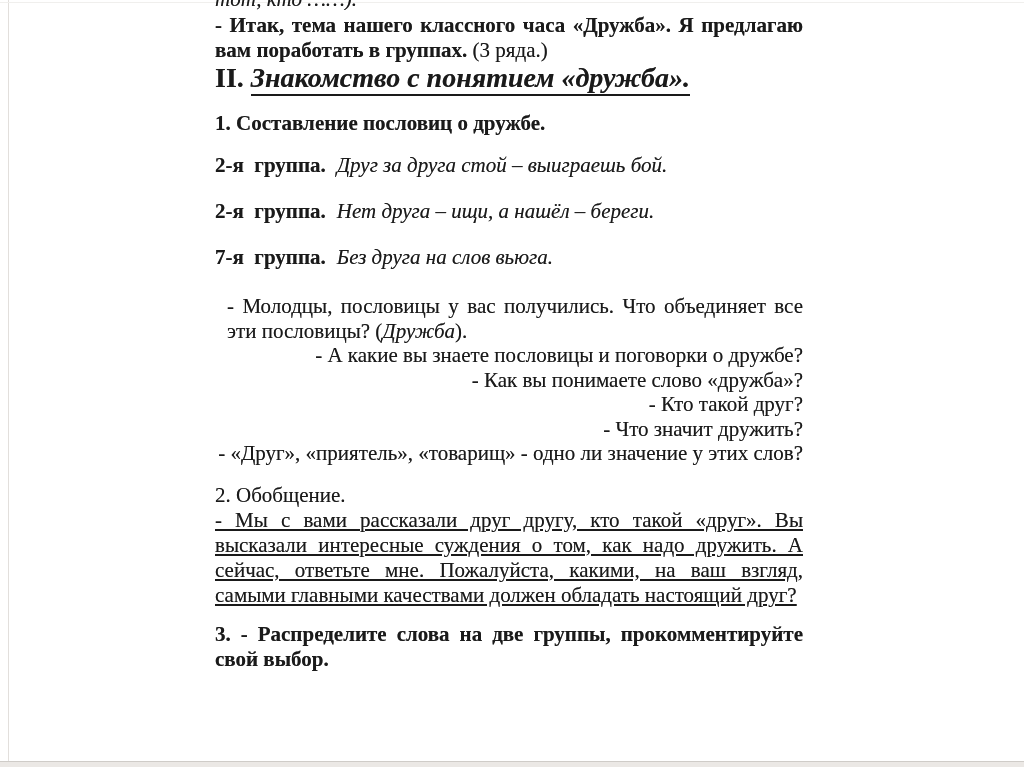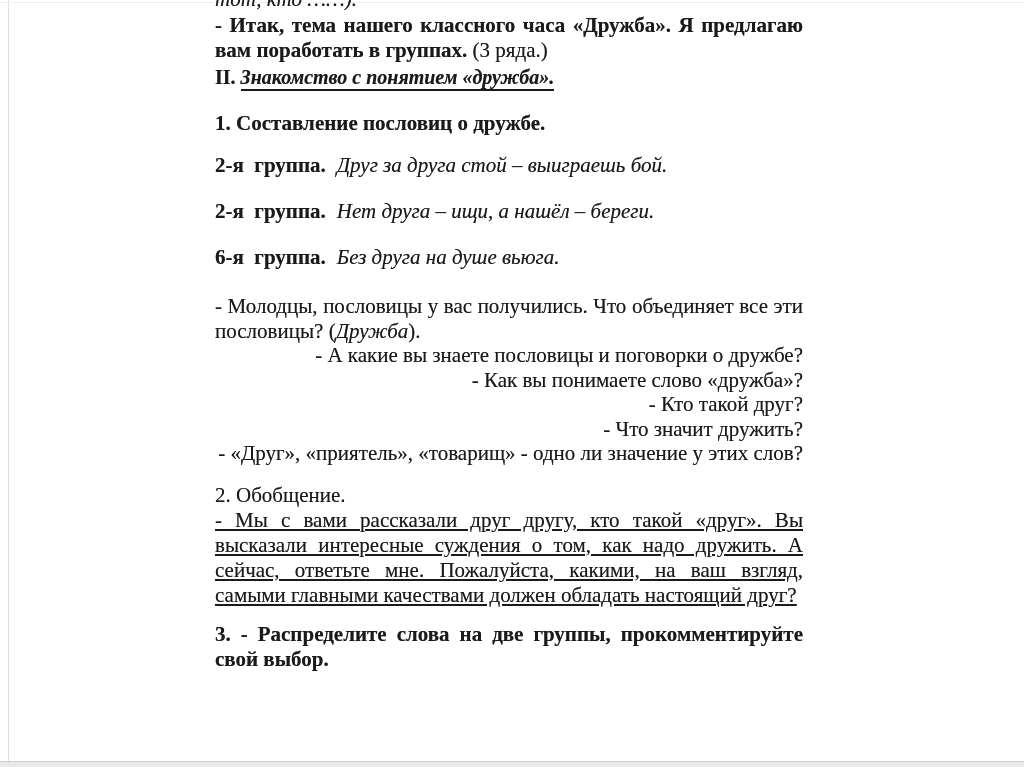--- a/index.html
+++ b/index.html
@@ -63,21 +63,21 @@
     font-style: italic;
   }
   .intro {
     margin-top: 3px !important;
     font-weight: bold;
     text-align: justify;
   }
   .intro .note { font-weight: normal; }
   .heading2 {
     margin: 23px 0 0 0;
-    font-size: 20px;
+    font-size: 28px;
     line-height: 29px;
     font-weight: bold;
     white-space: nowrap;
   }
   .heading2 .h2-text {
     font-style: italic;
     border-bottom: 2px solid #1a1a1a;
     padding-bottom: 1px;
   }
   .sec-title {
@@ -92,21 +92,21 @@
   .group-line.next  { margin-top: 21px !important; }
   .group-label {
     font-weight: bold;
     white-space: pre;
   }
   .group-proverb {
     font-style: italic;
     margin-left: 11px;
   }
   .qa { line-height: 24.5px; text-align: right; }
-  .qa.lead { margin-top: 24px !important; text-align: justify; }
+  .qa.lead { margin-top: 24px !important; text-align: justify; margin-left: 12px; }
   .qa .paren-italic { font-style: italic; }
   .s2-title { margin-top: 17px !important; font-weight: normal; }
   .s2-body  { text-align: justify; text-decoration: underline; }
   .s3-title {
     margin-top: 14px !important;
     font-weight: bold;
     text-align: justify;
   }
 </style>
 </head>
@@ -127,21 +127,21 @@
 
     <p class="heading2"><span class="h2-num">II. </span><span class="h2-text">Знакомство с понятием «дружба».</span></p>
 
     <p class="sec-title">1. Составление пословиц о дружбе.</p>
 
 
     <p class="group-line first"><span class="group-label">2-я  группа.</span><span class="group-proverb">Друг за друга стой – выиграешь бой.</span></p>
 
     <p class="group-line next"><span class="group-label">2-я  группа.</span><span class="group-proverb">Нет друга – ищи, а нашёл – береги.</span></p>
 
-    <p class="group-line next"><span class="group-label">6-я  группа.</span><span class="group-proverb">Без друга на душе вьюга.</span></p>
+    <p class="group-line next"><span class="group-label">7-я  группа.</span><span class="group-proverb">Без друга на слов вьюга.</span></p>
 
     <p class="qa lead"><span>- Молодцы, пословицы у вас получились. Что объединяет все эти пословицы? (</span><span class="paren-italic">Дружба</span><span>).</span></p>
 
     <p class="qa">- А какие вы знаете пословицы и поговорки о дружбе?</p>
     <p class="qa">- Как вы понимаете слово «дружба»?</p>
     <p class="qa">- Кто такой друг?</p>
     <p class="qa">- Что значит дружить?</p>
     <p class="qa">- «Друг», «приятель», «товарищ» - одно ли значение у этих слов?</p>
 
     <p class="s2-title">2. Обобщение.</p>

